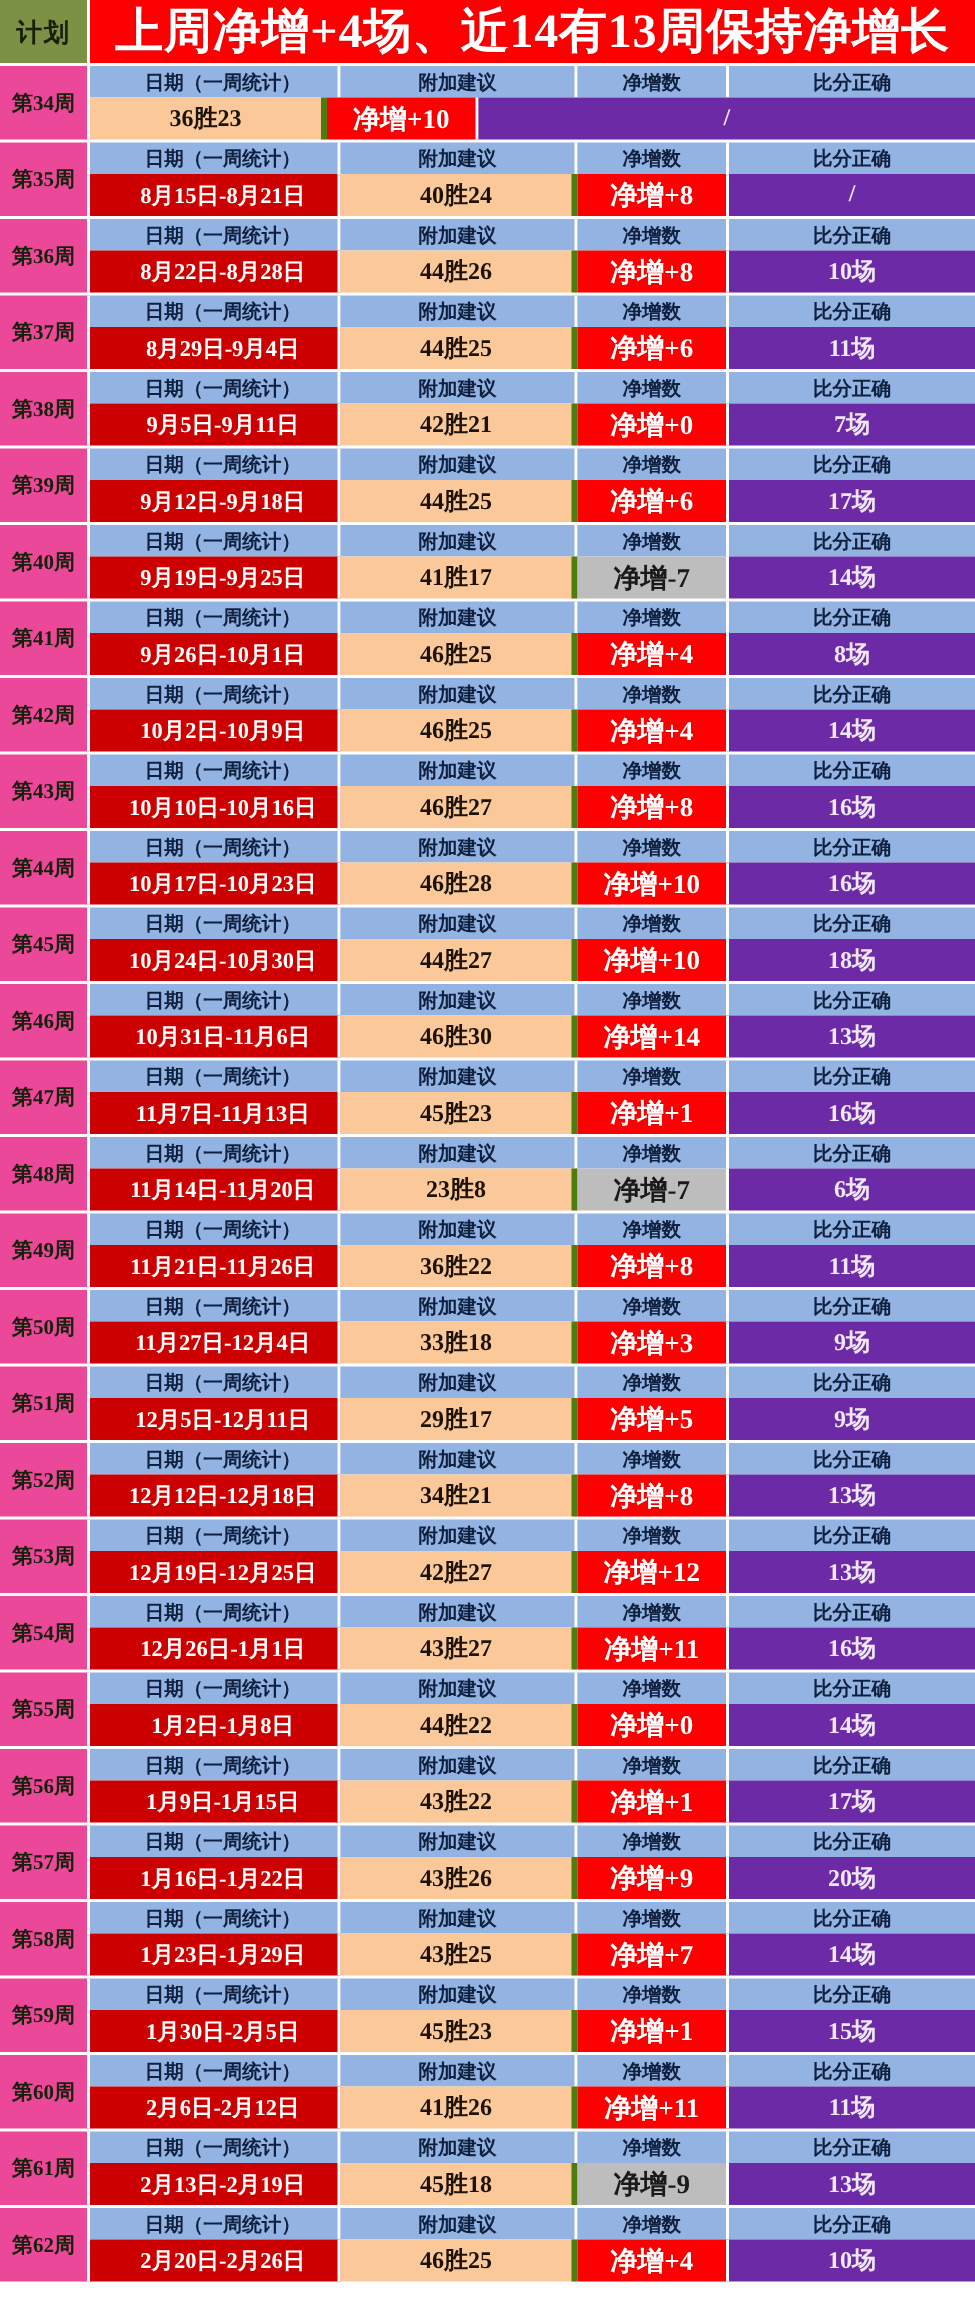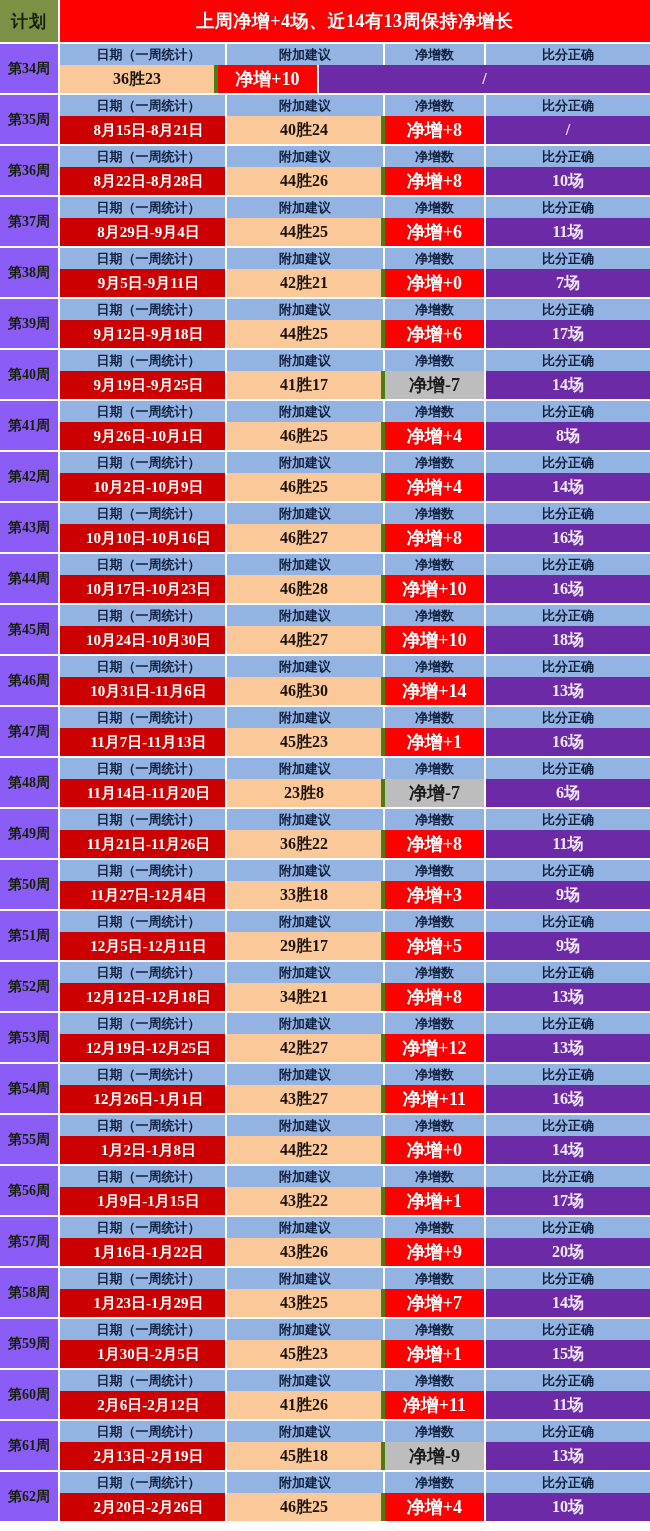--- a/index.html
+++ b/index.html
@@ -40,39 +40,39 @@
     border-right: 2px solid #ffffff;
     box-sizing: border-box;
   }
   .banner-cell {
     flex: 1;
     background: #fd0002;
     color: #ffffff;
     display: flex;
     align-items: center;
     justify-content: center;
-    font-size: 18px;
+    font-size: 32px;
     font-weight: bold;
     letter-spacing: 0.5px;
     text-shadow: 0 0 1px rgba(0,0,0,0.25);
     box-sizing: border-box;
   }
 
   
   .week-block {
     display: flex;
     width: 650px;
     height: 51px;
     box-sizing: border-box;
     border-bottom: 2px solid #ffffff;
   }
   .week-label {
     width: 60px;
     min-width: 60px;
-    background: #8b5cf6;
+    background: #ec4899;
     color: #16200a;
     display: flex;
     align-items: center;
     justify-content: center;
     font-size: 14px;
     font-weight: bold;
     border-right: 2px solid #ffffff;
     box-sizing: border-box;
   }
   .week-body {

